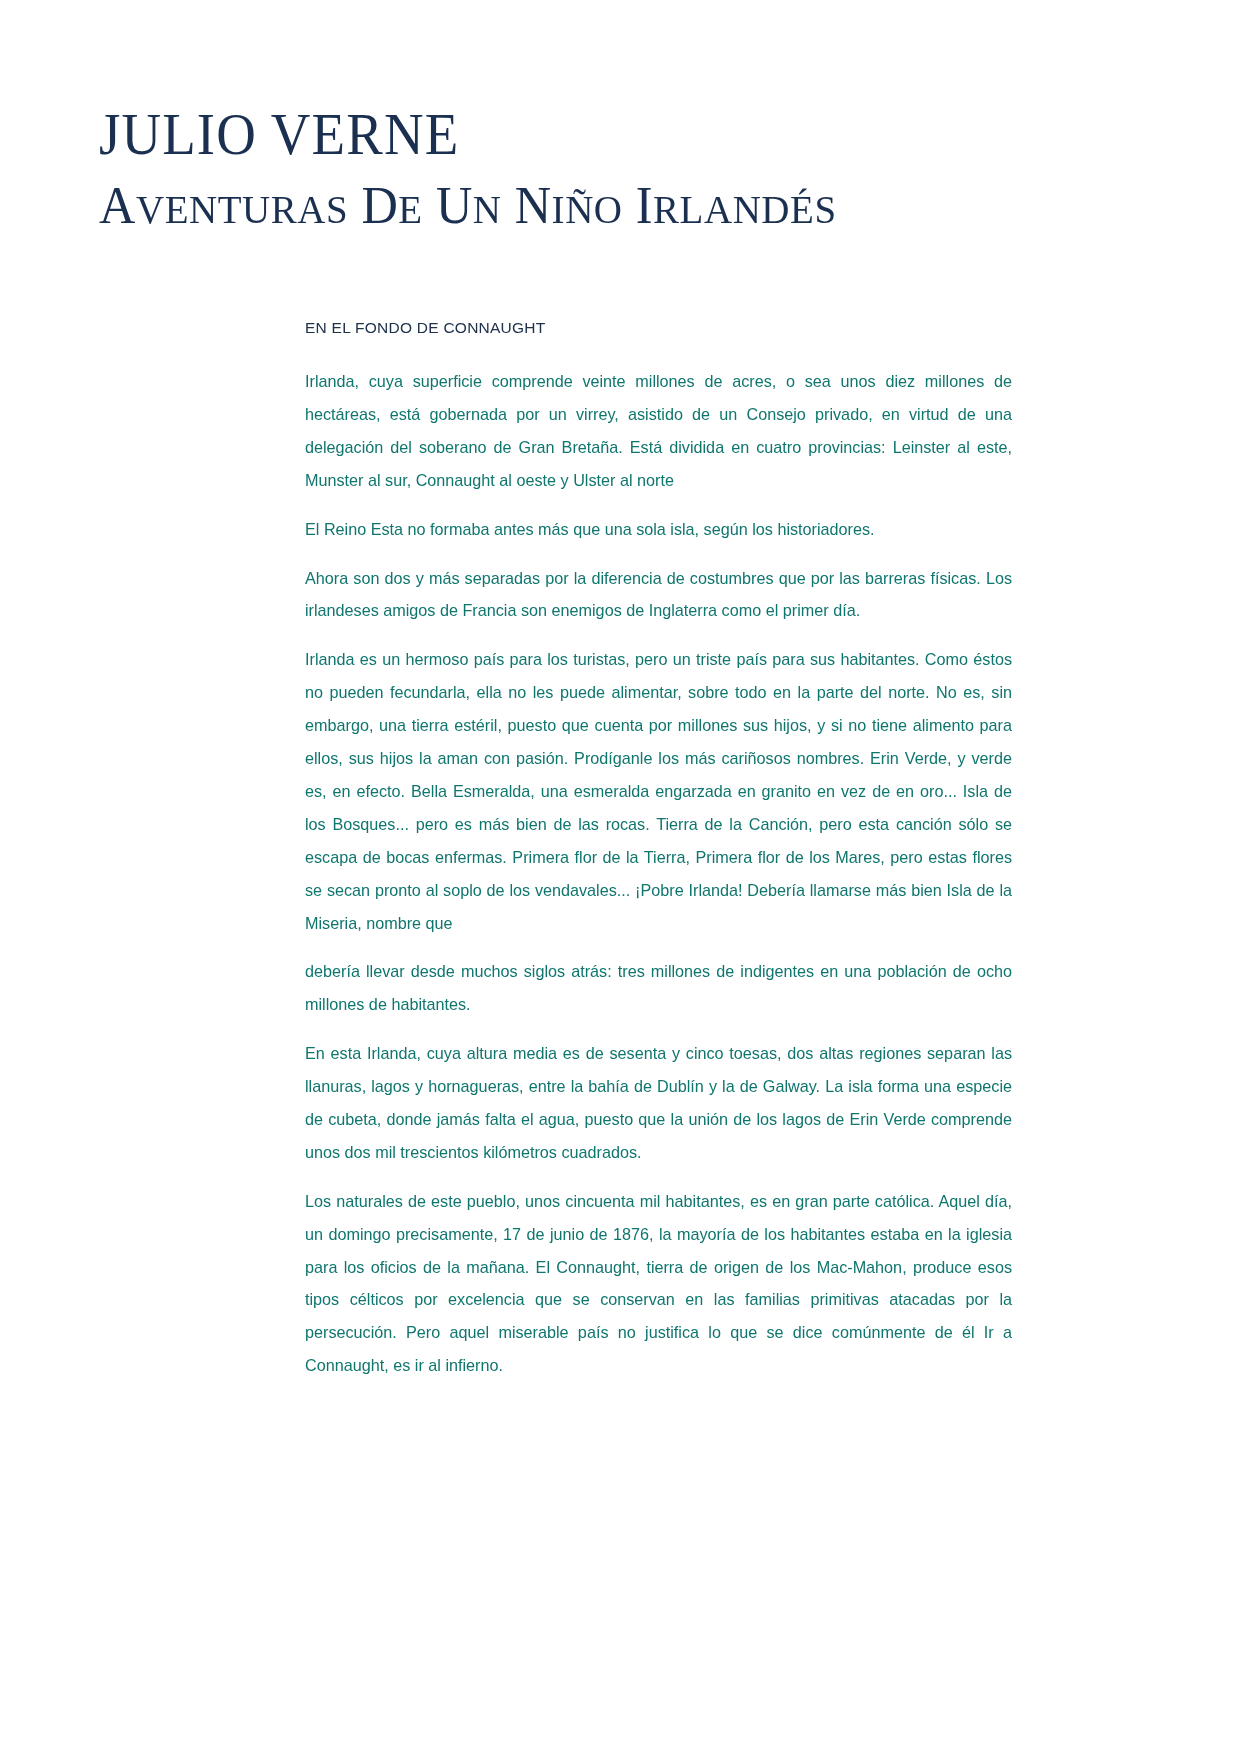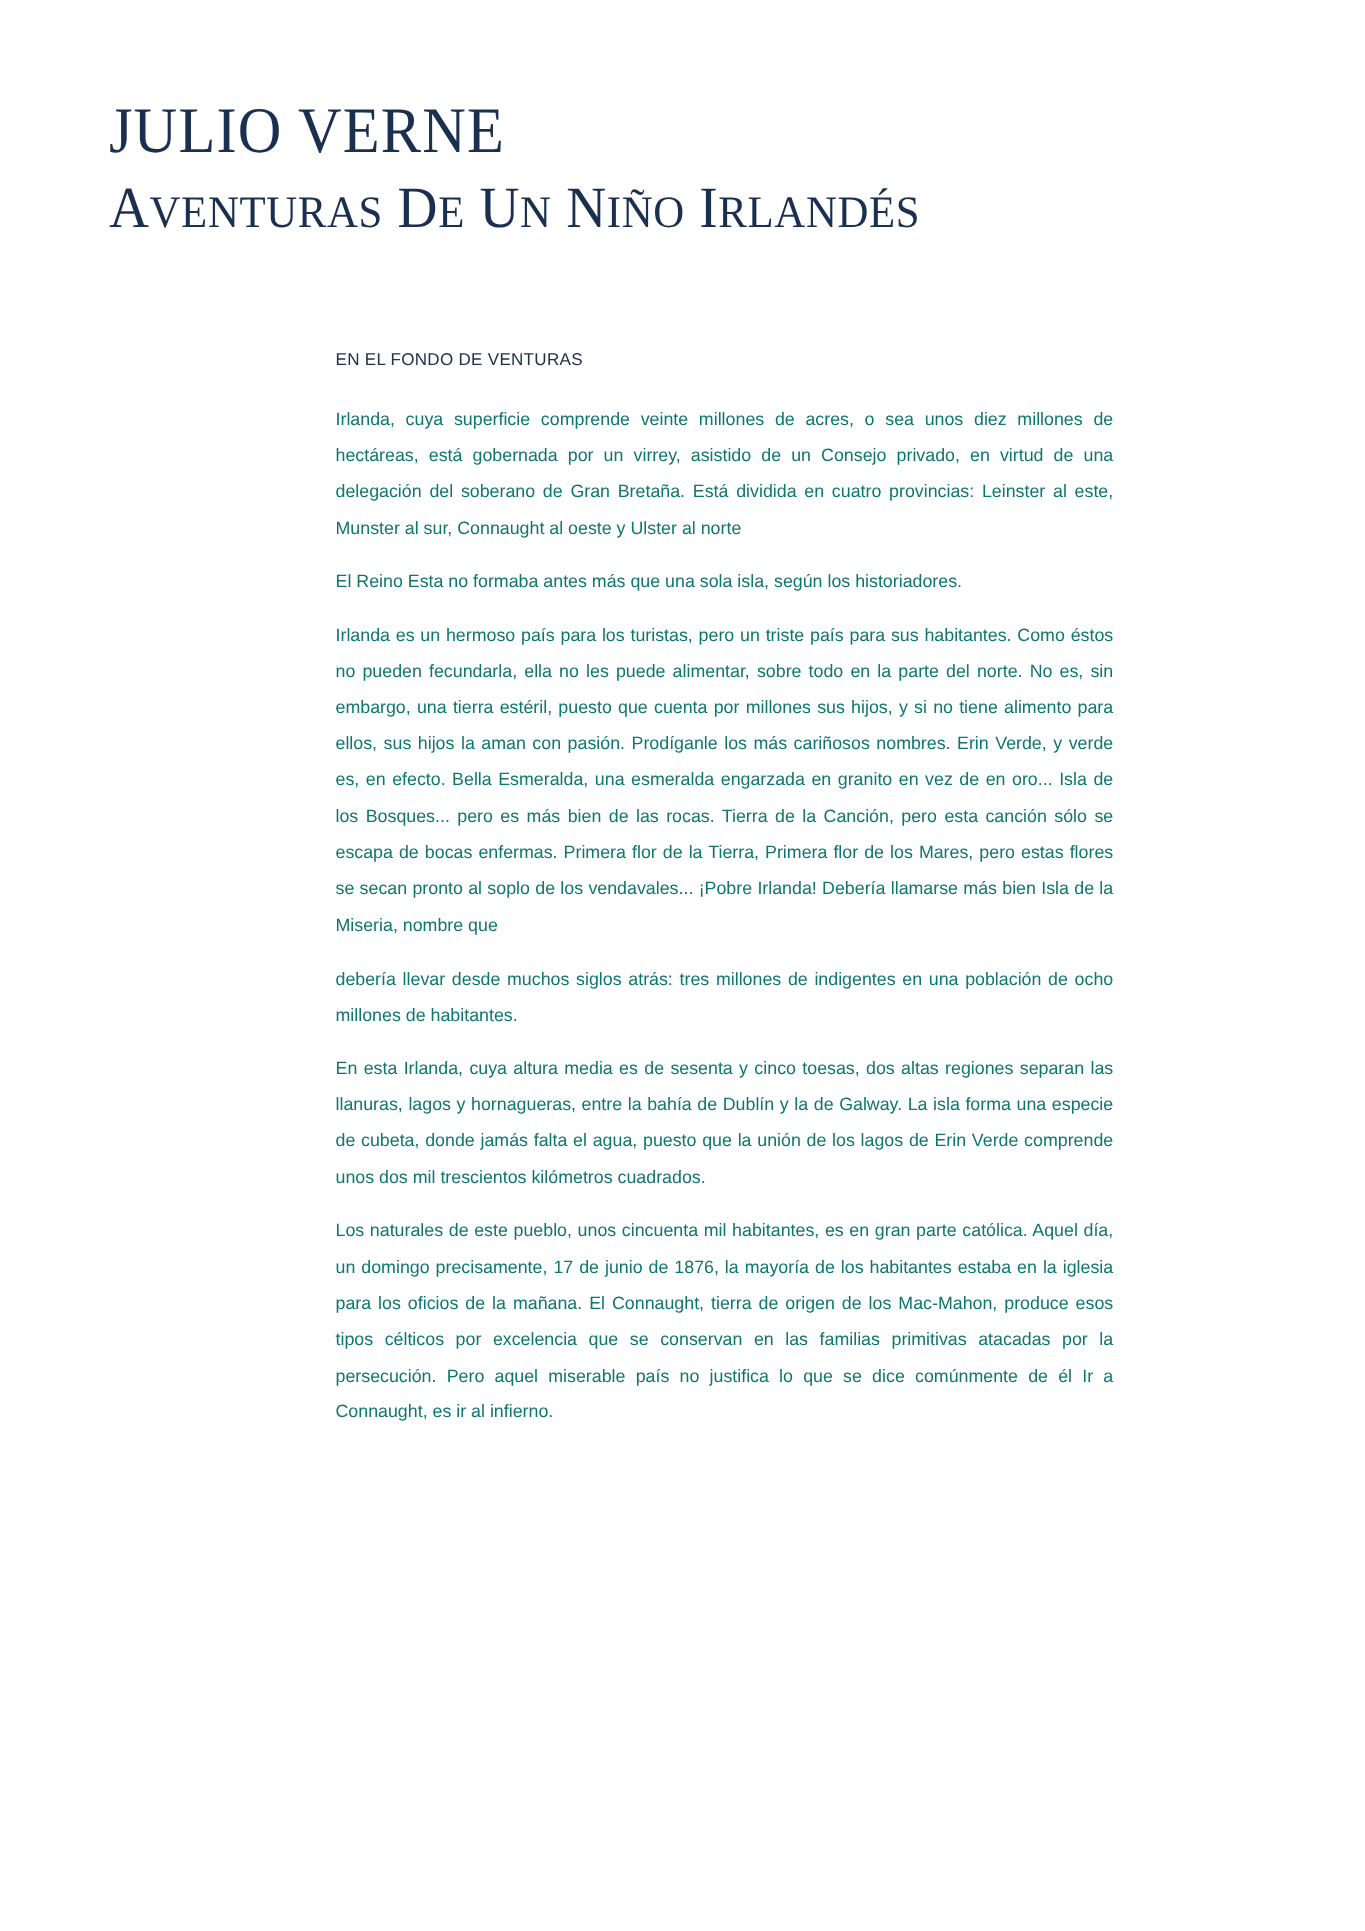--- a/index.html
+++ b/index.html
@@ -16,21 +16,21 @@
     background: #ffffff;
     box-sizing: border-box;
     overflow: hidden;
     font-family: "Liberation Sans", sans-serif;
   }
 
   
   .title-block {
     position: absolute;
     left: 99px;
-    top: 88px;
+    top: 104px;
     width: 1000px;
   }
 
   .book-author {
     font-family: "Liberation Serif", serif;
     font-size: 59px;
     line-height: 1.02;
     letter-spacing: 1.2px;
     color: #1b3050;
     font-weight: 400;
@@ -97,25 +97,26 @@
 <body>
 
 <div class="page">
 
   <div class="title-block">
     <div class="book-author">JULIO VERNE</div>
     <div class="book-title"><span class="cap">A</span><span class="sc">VENTURAS</span> <span class="cap">D</span><span class="sc">E</span> <span class="cap">U</span><span class="sc">N</span> <span class="cap">N</span><span class="sc">IÑO</span> <span class="cap">I</span><span class="sc">RLANDÉS</span></div>
   </div>
 
   <div class="content">
-    <div class="section-heading">EN EL FONDO DE VENTURAS</div>
+    <div class="section-heading">EN EL FONDO DE CONNAUGHT</div>
 
     <div id="paragraphs">
         <p class="body-par">Irlanda, cuya superficie comprende veinte millones de acres, o sea unos diez millones de hectáreas, está gobernada por un virrey, asistido de un Consejo privado, en virtud de una delegación del soberano de Gran Bretaña. Está dividida en cuatro provincias: Leinster al este, Munster al sur, Connaught al oeste y Ulster al norte</p>
         <p class="body-par">El Reino Esta no formaba antes más que una sola isla, según los historiadores.</p>
+        <p class="body-par">Ahora son dos y más separadas por la diferencia de costumbres que por las barreras físicas. Los irlandeses amigos de Francia son enemigos de Inglaterra como el primer día.</p>
         <p class="body-par">Irlanda es un hermoso país para los turistas, pero un triste país para sus habitantes. Como éstos no pueden fecundarla, ella no les puede alimentar, sobre todo en la parte del norte. No es, sin embargo, una tierra estéril, puesto que cuenta por millones sus hijos, y si no tiene alimento para ellos, sus hijos la aman con pasión. Prodíganle los más cariñosos nombres. Erin Verde, y verde es, en efecto. Bella Esmeralda, una esmeralda engarzada en granito en vez de en oro... Isla de los Bosques... pero es más bien de las rocas. Tierra de la Canción, pero esta canción sólo se escapa de bocas enfermas. Primera flor de la Tierra, Primera flor de los Mares, pero estas flores se secan pronto al soplo de los vendavales... ¡Pobre Irlanda! Debería llamarse más bien Isla de la Miseria, nombre que</p>
         <p class="body-par">debería llevar desde muchos siglos atrás: tres millones de indigentes en una población de ocho millones de habitantes.</p>
         <p class="body-par">En esta Irlanda, cuya altura media es de sesenta y cinco toesas, dos altas regiones separan las llanuras, lagos y hornagueras, entre la bahía de Dublín y la de Galway. La isla forma una especie de cubeta, donde jamás falta el agua, puesto que la unión de los lagos de Erin Verde comprende unos dos mil trescientos kilómetros cuadrados.</p>
         <p class="body-par">Los naturales de este pueblo, unos cincuenta mil habitantes, es en gran parte católica. Aquel día, un domingo precisamente, 17 de junio de 1876, la mayoría de los habitantes estaba en la iglesia para los oficios de la mañana. El Connaught, tierra de origen de los Mac-Mahon, produce esos tipos célticos por excelencia que se conservan en las familias primitivas atacadas por la persecución. Pero aquel miserable país no justifica lo que se dice comúnmente de él Ir a Connaught, es ir al infierno.</p>
       </div>
   </div>
 
 </div>
 
 </body></html>

